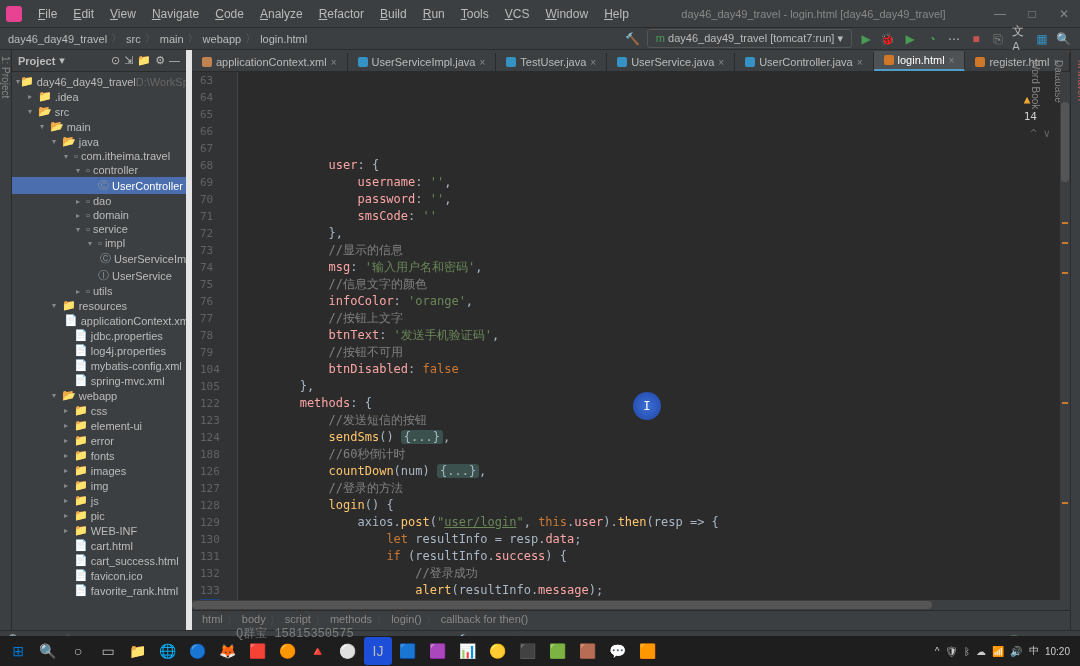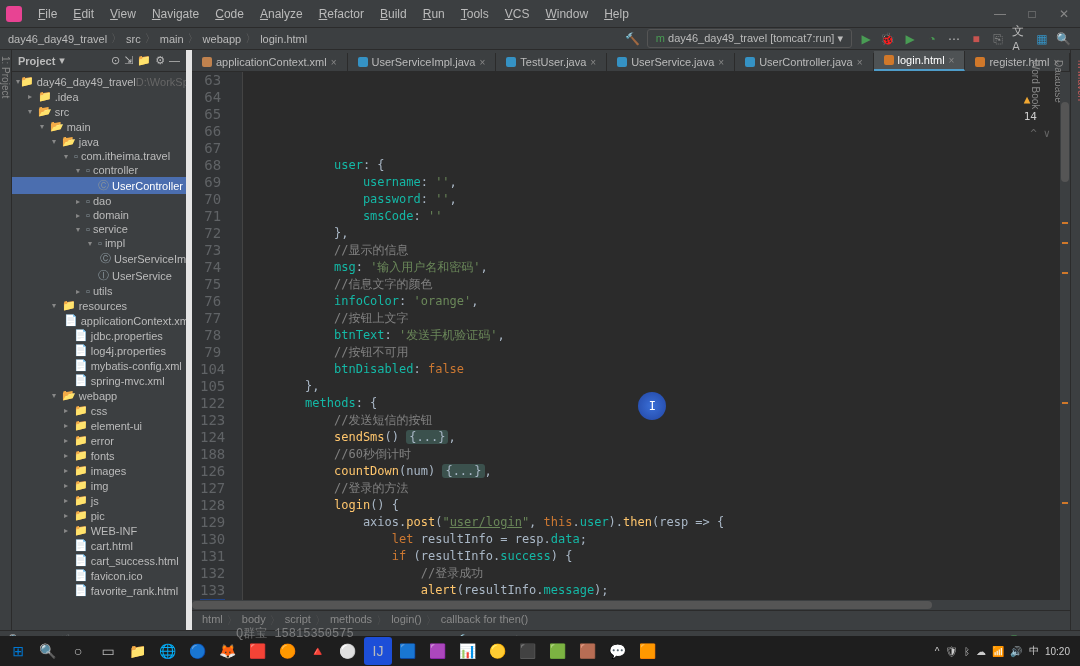--- a/index.html
+++ b/index.html
@@ -74,27 +74,27 @@
 .tabs { height: 22px; background: #3c3f41; display: flex; align-items: flex-end; border-bottom: 1px solid #2b2b2b; font-size: 11px; overflow: hidden; }
 .tab { padding: 3px 10px; color: #bbb; border-right: 1px solid #2b2b2b; display: flex; align-items: center; gap: 4px; cursor: pointer; white-space: nowrap; }
 .tab.active { background: #4e5254; color: #fff; border-bottom: 2px solid #4e9cc9; }
 .tab .close { color: #888; font-size: 10px; }
 .tab-icon { width: 10px; height: 10px; border-radius: 2px; display: inline-block; }
 .xml-icon { background: #c0824e; }
 .java-icon { background: #3592c4; }
 .html-icon { background: #d0782a; }
 
 .editor-body { flex: 1; display: flex; overflow: hidden; position: relative; }
-.gutter { background: #313335; color: #606366; text-align: center; padding: 0 4px 0 8px; font-family: "Consolas", monospace; font-size: 14px; line-height: 17px; user-select: none; }
+.gutter { background: #313335; color: #606366; text-align: left; padding: 0 4px 0 8px; font-family: "Consolas", monospace; font-size: 11px; line-height: 17px; user-select: none; }
 .gutter-fold { width: 14px; background: #313335; border-right: 1px solid #444; }
 .code { flex: 1; font-family: "Consolas", monospace; font-size: 12px; line-height: 17px; white-space: pre; overflow: hidden; position: relative; padding-left: 4px; }
 .code-line { height: 17px; }
 .kw { color: #cc7832; }
 .str { color: #6a8759; }
-.prop { color: #14b8a6; }
+.prop { color: #fca5a5; }
 .com { color: #808080; }
 .func { color: #ffc66d; }
 .param { color: #a9b7c6; }
 .plain { color: #a9b7c6; }
 .folded { background: #3b514d; color: #a9b7c6; padding: 0 3px; border-radius: 3px; }
 
 .editor-footer { height: 20px; background: #3c3f41; display: flex; align-items: center; padding: 0 10px; font-size: 11px; border-top: 1px solid #2b2b2b; }
 .crumb-path { display: flex; gap: 4px; }
 .crumb-path span { color: #888; }
 .crumb-path .sep { color: #555; }
@@ -152,20 +152,21 @@
 .hscroll-thumb { position: absolute; left: 0; top: 1px; height: 8px; width: 740px; background: #555; border-radius: 4px; }
 
 .watermark { position: absolute; bottom: 24px; left: 236px; color: #999; font-size: 12px; z-index: 20; opacity: 0.7; font-family: Liberation Mono, monospace; }
 </style>
 </head>
 <body>
 
 <div class="titlebar">
   <div class="icon"></div>
   <div id="menu-host"><span class="menu-item"><u>F</u>ile</span><span class="menu-item"><u>E</u>dit</span><span class="menu-item"><u>V</u>iew</span><span class="menu-item"><u>N</u>avigate</span><span class="menu-item"><u>C</u>ode</span><span class="menu-item"><u>A</u>nalyze</span><span class="menu-item"><u>R</u>efactor</span><span class="menu-item"><u>B</u>uild</span><span class="menu-item"><u>R</u>un</span><span class="menu-item"><u>T</u>ools</span><span class="menu-item"><u>V</u>CS</span><span class="menu-item"><u>W</u>indow</span><span class="menu-item"><u>H</u>elp</span></div>
+  <div class="title-center">day46_day49_travel - login.html [day46_day49_travel]</div>
   <div class="win-controls">
     <div class="win-btn">—</div>
     <div class="win-btn">□</div>
     <div class="win-btn">✕</div>
   </div>
 </div>
 
 <div class="nav-row">
   <div class="breadcrumb" id="breadcrumb-host">
       <span>day46_day49_travel</span>

